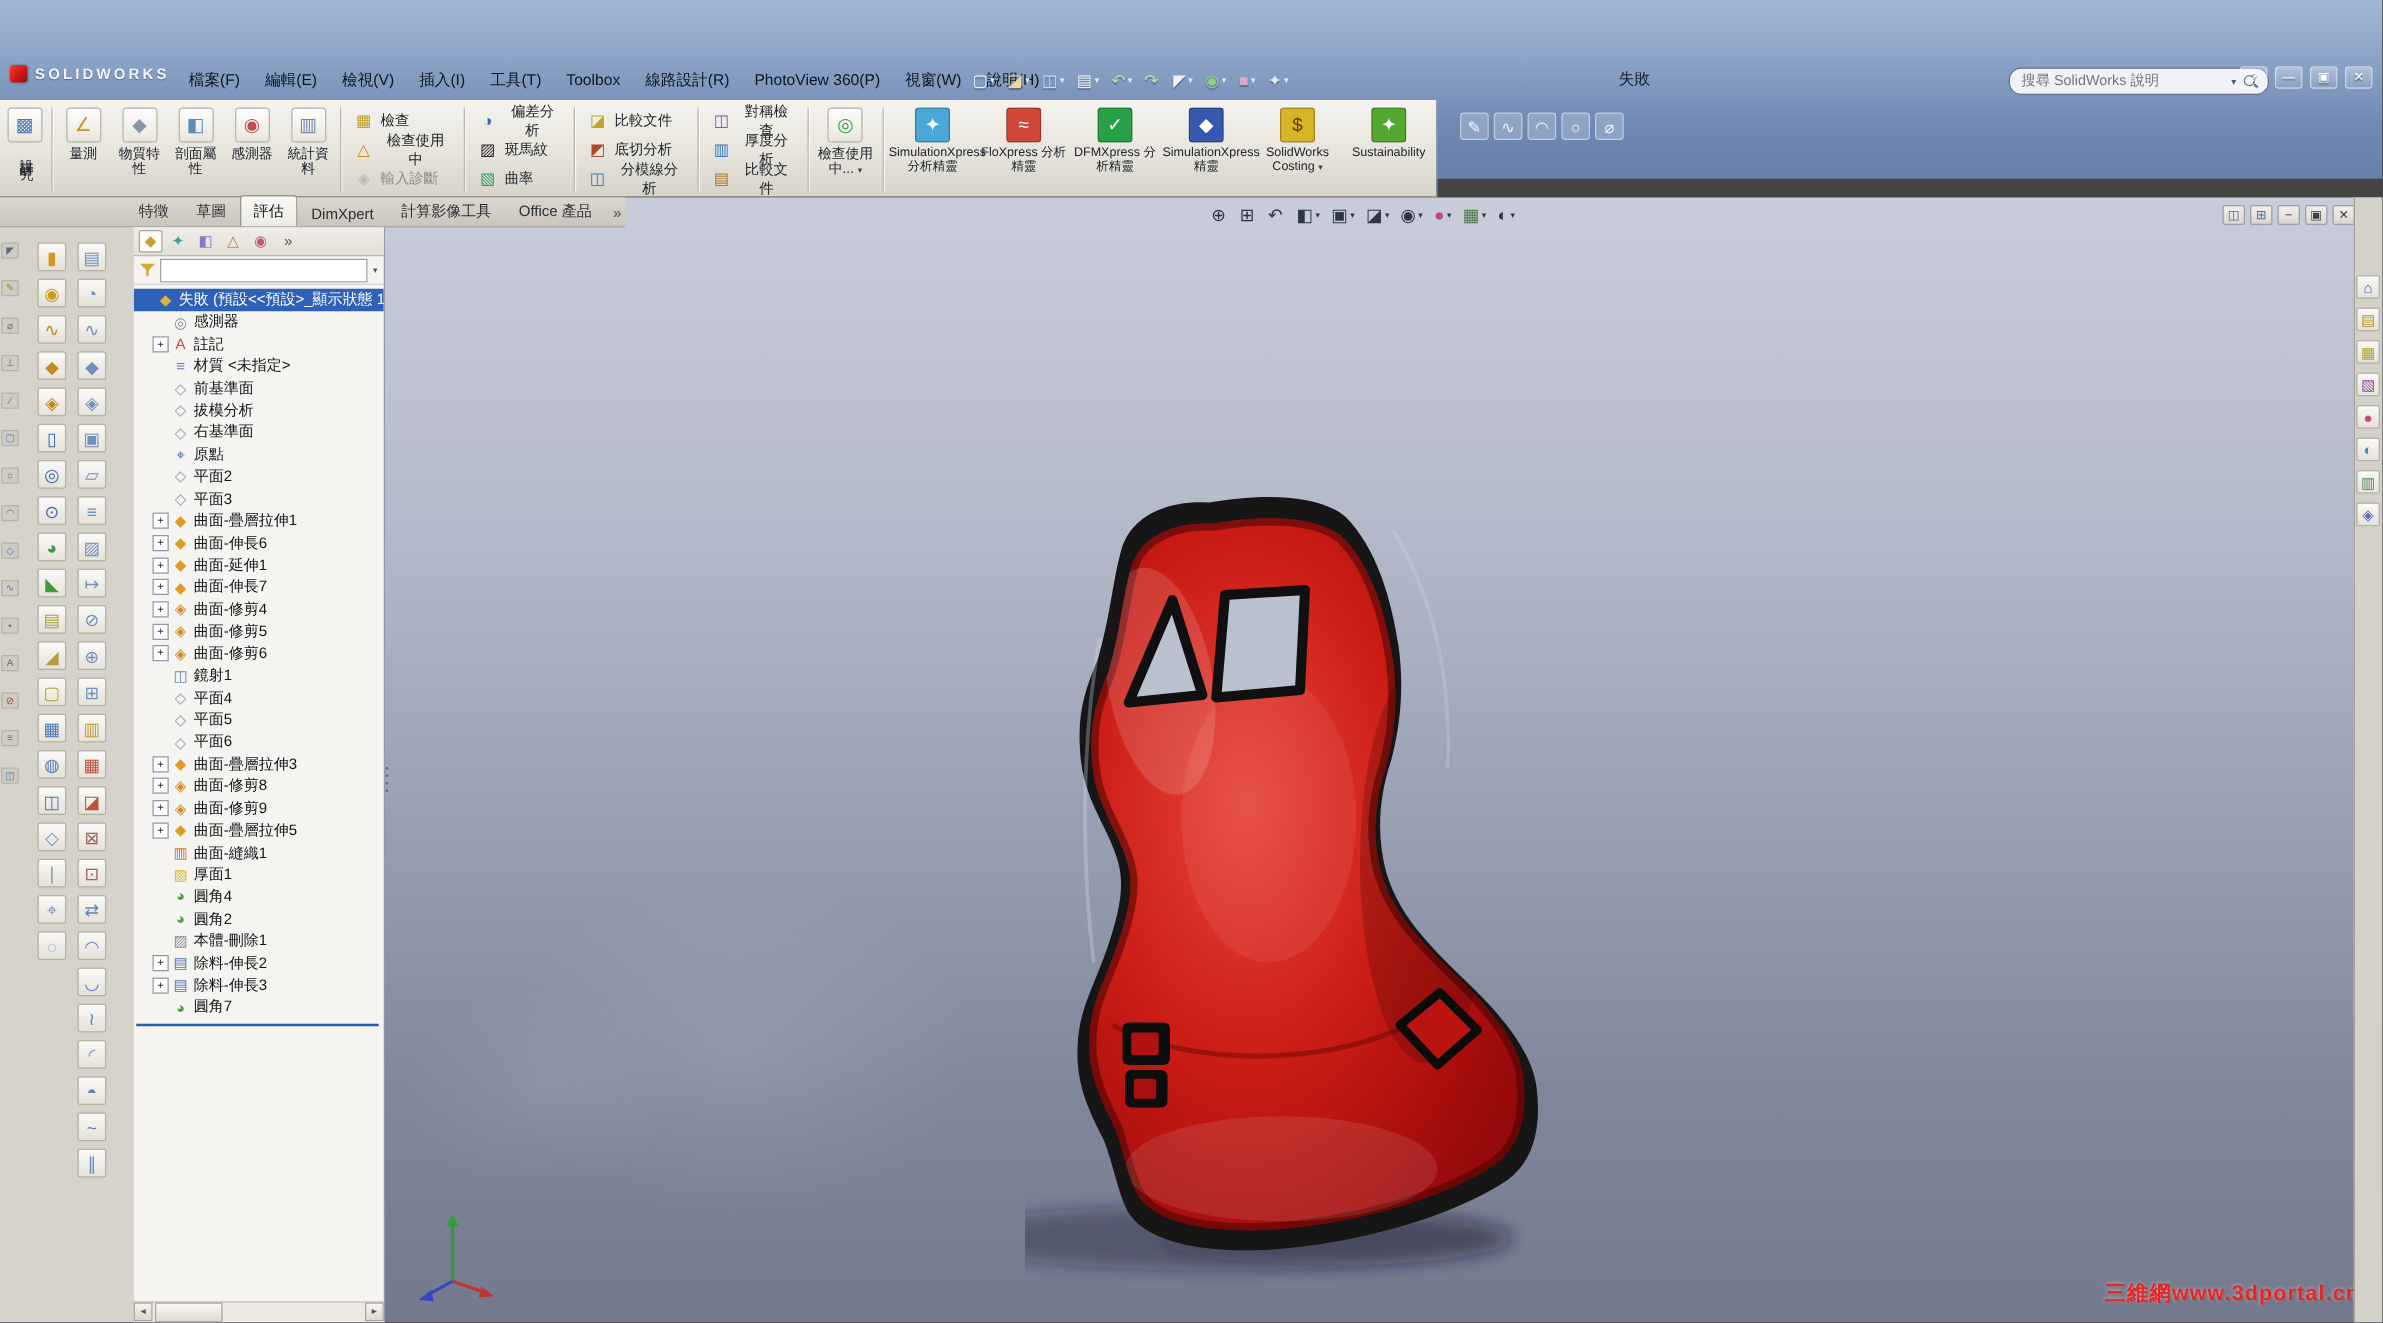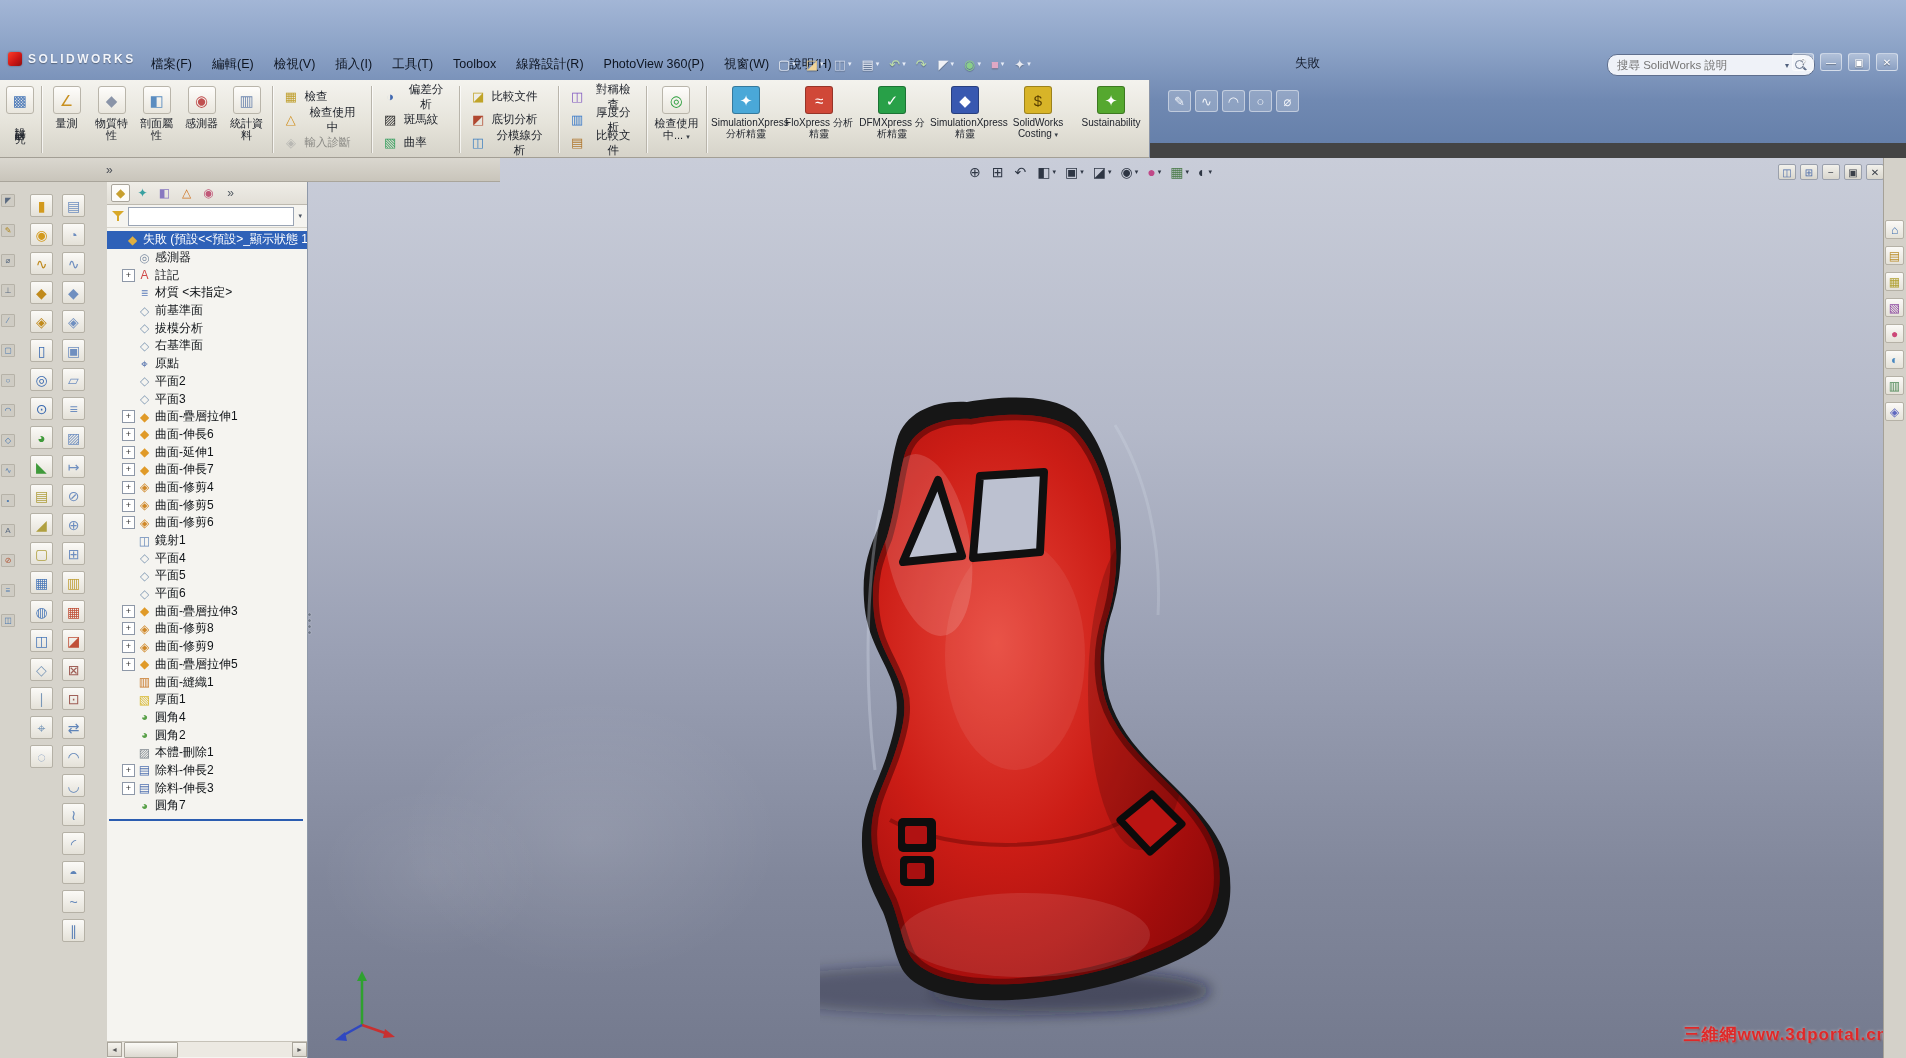--- a/index.html
+++ b/index.html
@@ -507,20 +507,28 @@
       <line x1="32" y1="62" x2="58" y2="71" stroke="var(--triad-x,#c83030)" stroke-width="2.5"></line>
       <polygon points="65,74 55,66 53,75" fill="var(--triad-x,#c83030)"></polygon>
       <line x1="32" y1="62" x2="12" y2="73" stroke="var(--triad-z,#3048c0)" stroke-width="2.5"></line>
       <polygon points="5,77 15,69 17,78" fill="var(--triad-z,#3048c0)"></polygon>
     </svg>
 
     <div class="watermark">三維網www.3dportal.cn</div>
   </div>
 
   <div class="tabstrip">
+    <div style="display:flex;align-items:flex-end;">
+        <button class="tab">特徵</button>
+        <button class="tab">草圖</button>
+        <button class="tab active">評估</button>
+        <button class="tab">DimXpert</button>
+        <button class="tab">計算影像工具</button>
+        <button class="tab">Office 產品</button>
+      </div>
     <span class="tab-chevron">»</span>
   </div>
 
   <div class="left-dock">
     <div class="edge-col">
         <button class="ecb">
         <span style="color: rgb(90, 106, 128);">◤</span>
       </button>
         <button class="ecb">
         <span style="color: rgb(176, 136, 32);">✎</span>

